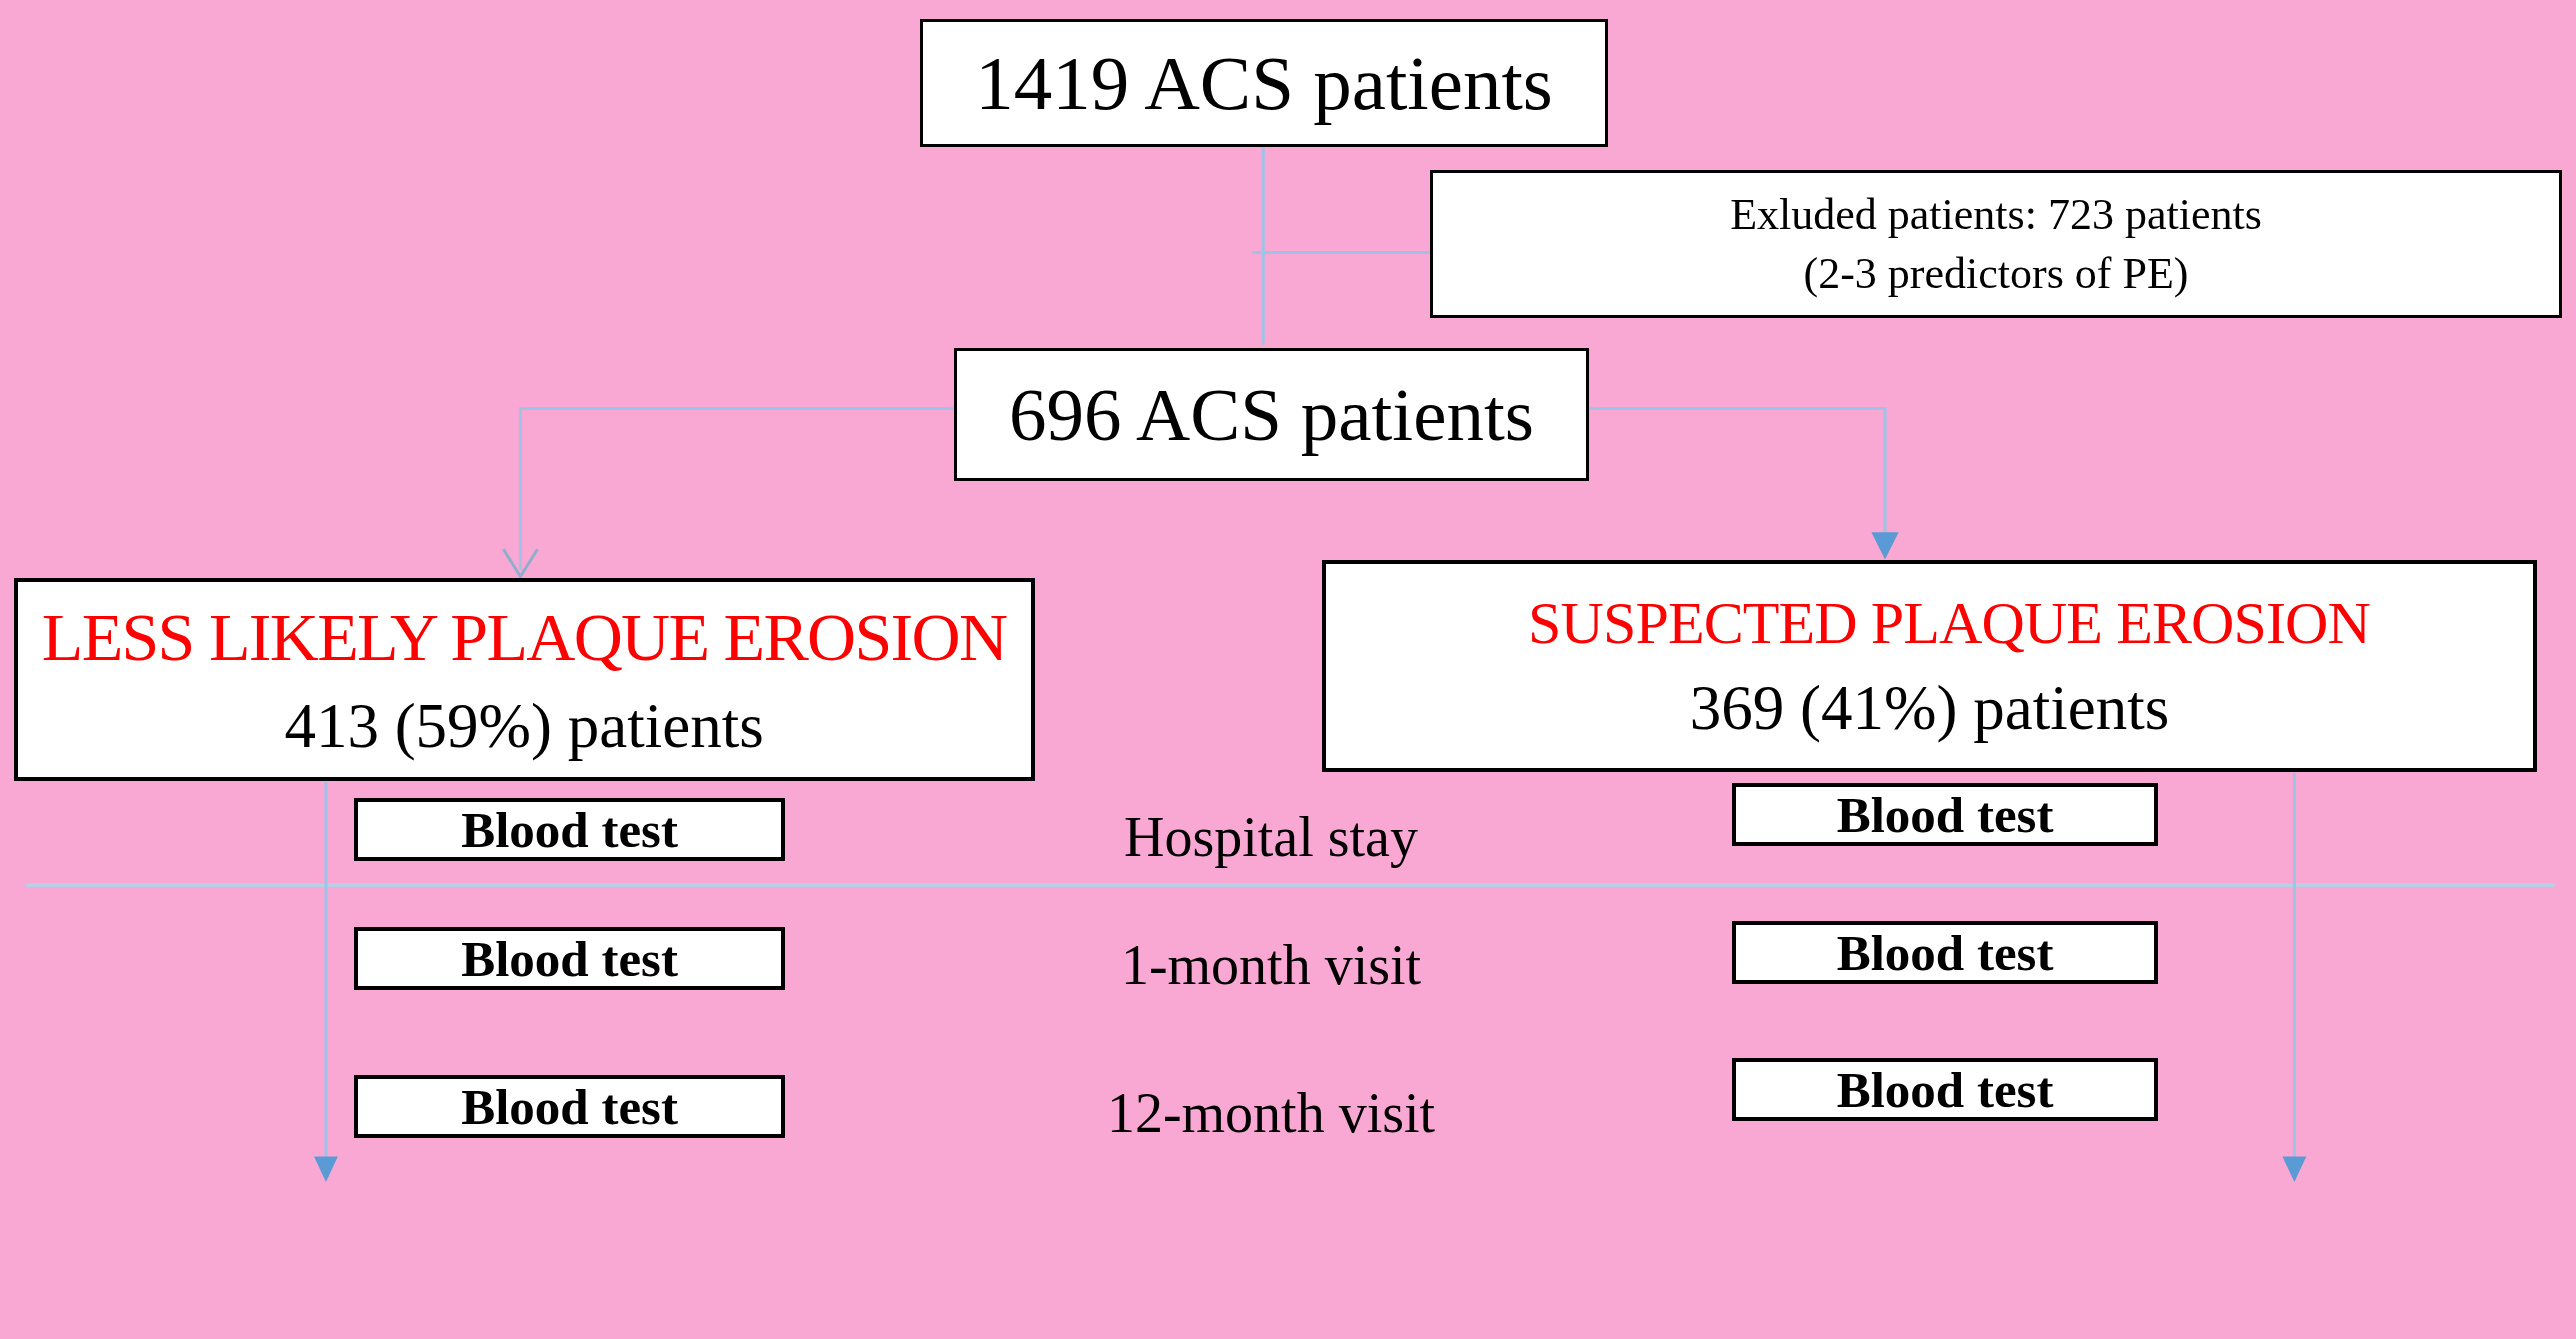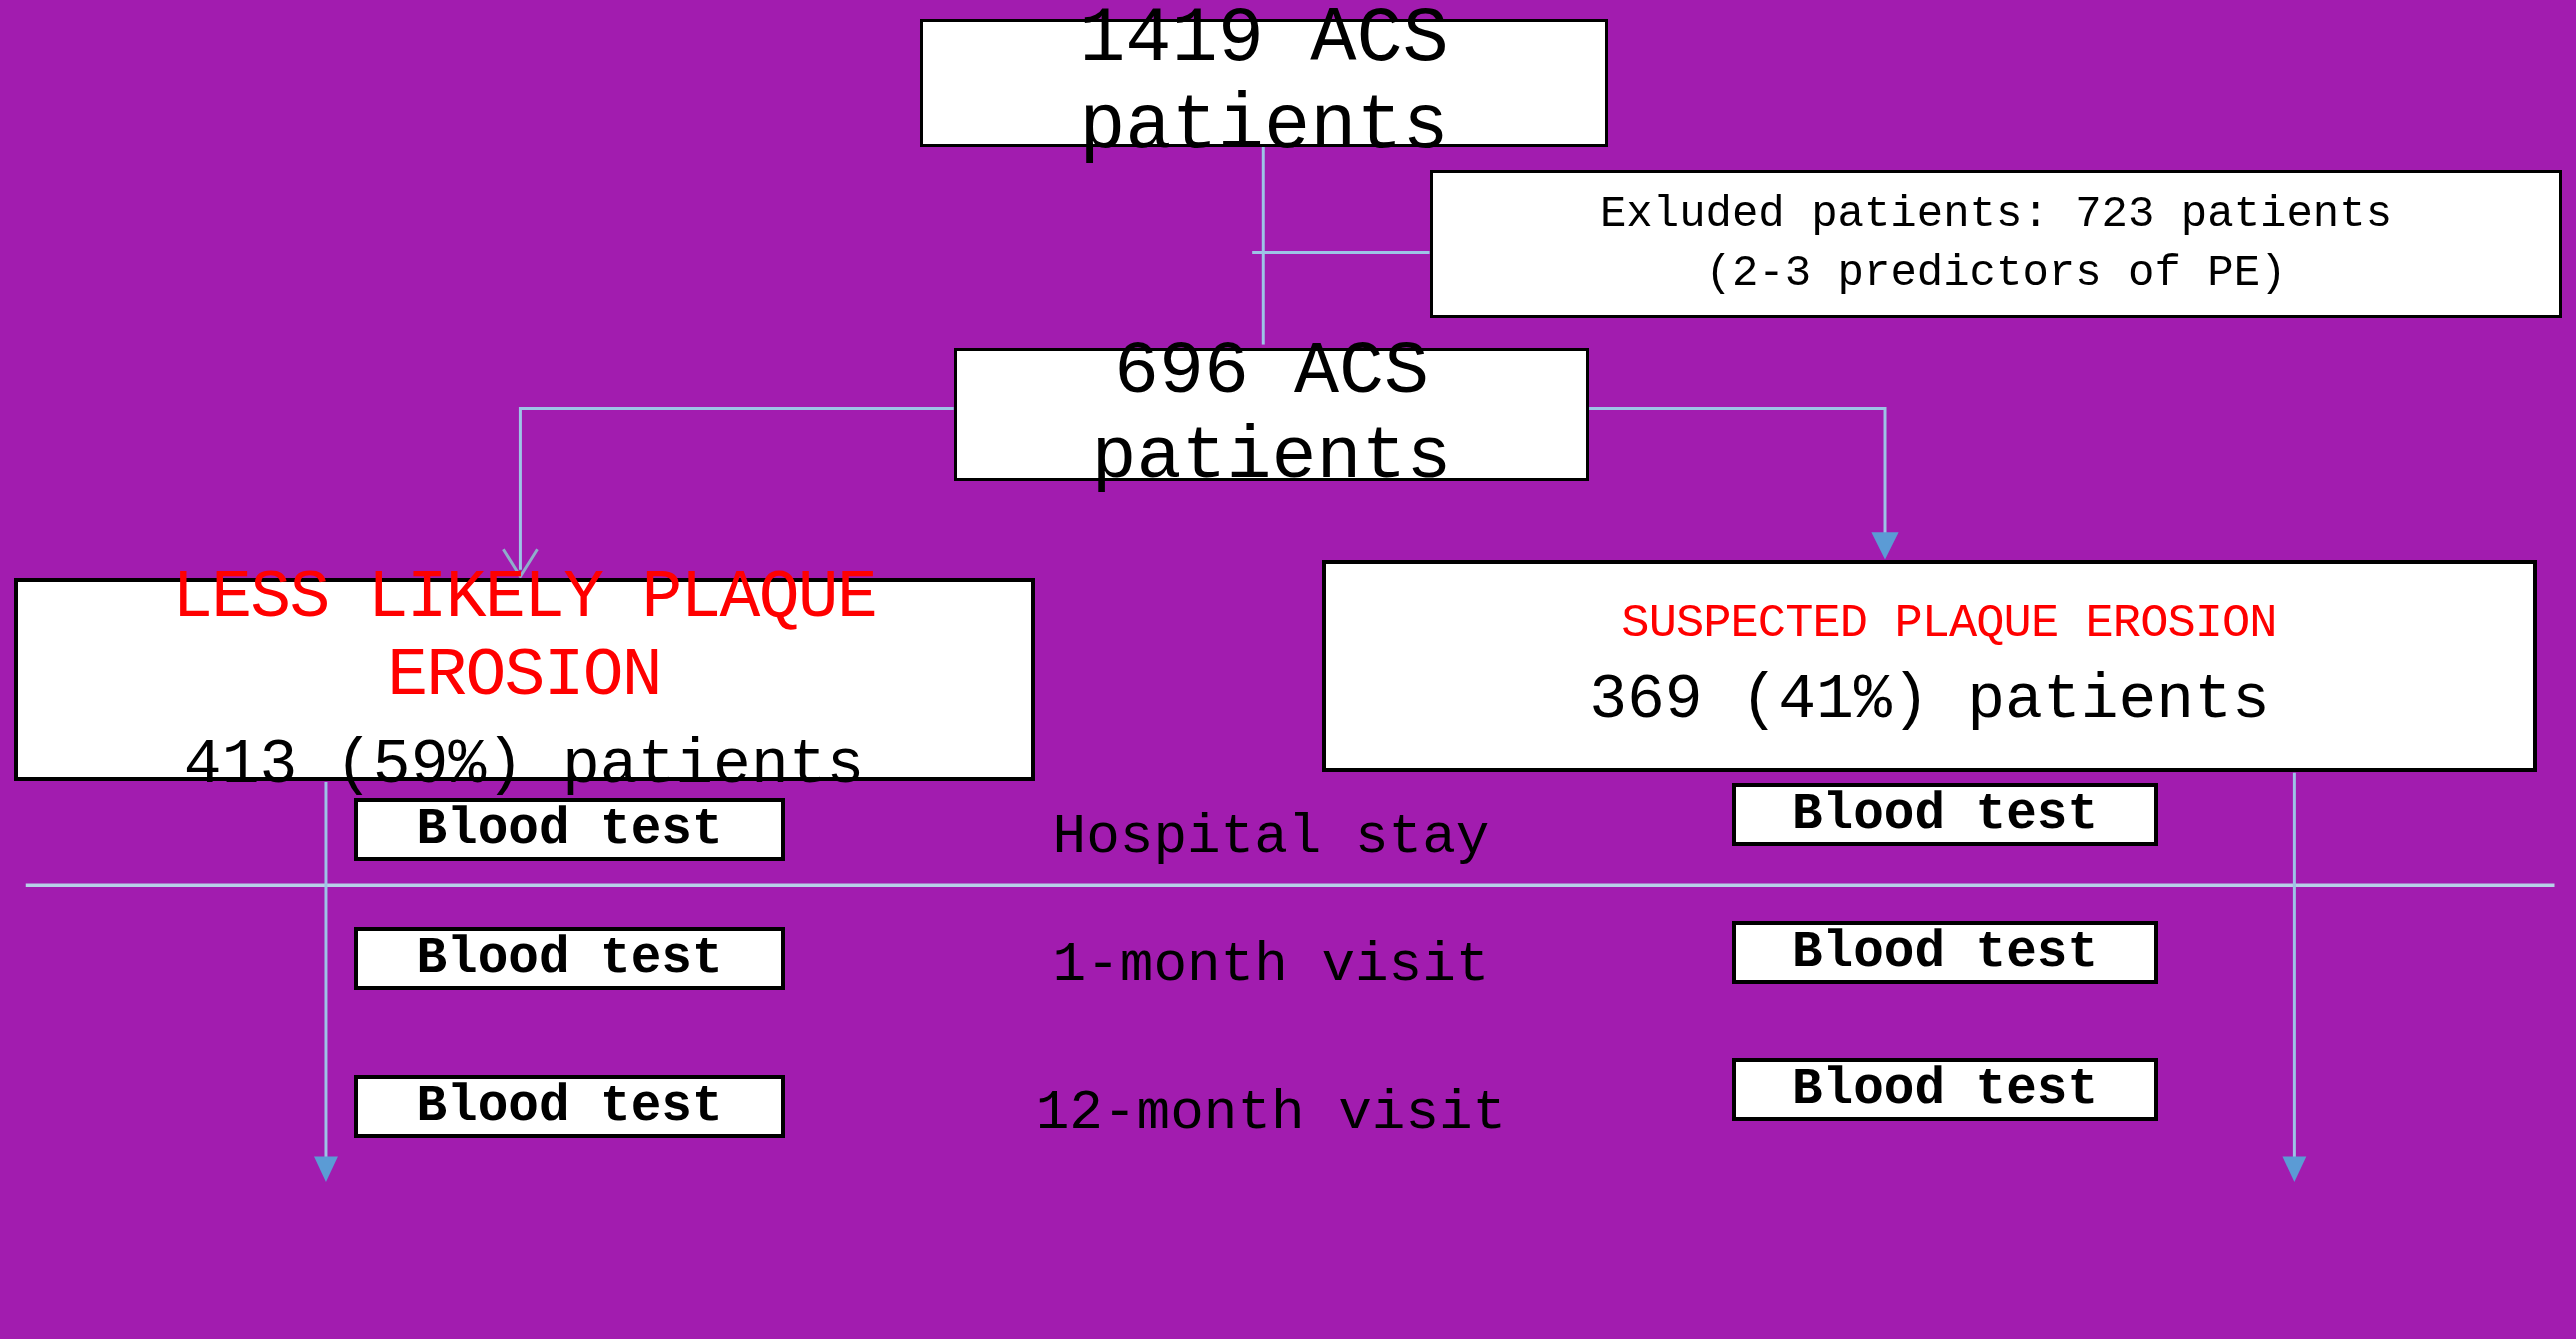--- a/index.html
+++ b/index.html
@@ -1,37 +1,37 @@
 <!DOCTYPE html>
 <html style="font-size:13.6px"><head>
 <meta charset="utf-8">
 <style>
   html,body{margin:0;padding:0;background:#fff;}
   #canvas{
-    position:relative;width:2576px;height:1339px;background:#a21caf;overflow:hidden;
-    font-family:Liberation Mono, monospace;color:#000;
+    position:relative;width:2576px;height:1339px;background:#f9a8d4;overflow:hidden;
+    font-family:Liberation Serif, serif;color:#000;
   }
   .box{
     position:absolute;background:#fff;border:3.4px solid #000;box-sizing:border-box;
     display:flex;flex-direction:column;align-items:center;justify-content:center;text-align:center;
   }
   #connectors{position:absolute;left:0;top:0;width:2576px;height:1339px;pointer-events:none;}
   .conn{stroke:#9DC3E6;stroke-width:3.5;fill:none;}
   .rule{stroke:#B7D0E8;stroke-width:4;fill:none;}
   .head-fill{fill:#5B9BD5;stroke:none;}
   .head-open{stroke:#8FAECB;stroke-width:3.5;fill:none;}
 
   .top-box{left:920px;top:19px;width:688px;height:128px;font-size:77px;}
   .excluded-box{left:1430px;top:170px;width:1132px;height:148px;font-size:44px;line-height:1.35;border-width:3.4px;}
   .mid-box{left:954px;top:348px;width:635px;height:133px;font-size:75px;}
 
   .left-red-box{left:13.6px;top:578px;width:1021px;height:203px;border-width:4.3px;}
   .right-red-box{left:1322px;top:560px;width:1215px;height:212px;border-width:4.3px;}
   .branch-title{color:#FF0000;font-size:68px;letter-spacing:-1.7px;line-height:1.15;}
-  .right-red-box .branch-title{font-size:47px;letter-spacing:-0.9px;margin-left:39px;}
+  .right-red-box .branch-title{font-size:60px;letter-spacing:-0.9px;margin-left:39px;}
   .branch-subtitle{color:#000;font-size:63px;margin-top:15.4px;line-height:1.1;}
 
   .blood{width:431px;height:63px;border-width:4.3px;font-size:51px;font-weight:bold;}
   .blood-l{left:354px;}
   .blood-r{left:1732px;width:426px;}
   .row0-l{top:798px;}  .row1-l{top:927px;} .row2-l{top:1075px;}
   .row0-r{top:783px;}  .row1-r{top:921px;} .row2-r{top:1058px;}
 
   .stage{
     position:absolute;left:947px;width:648px;text-align:center;font-size:56px;line-height:1;

